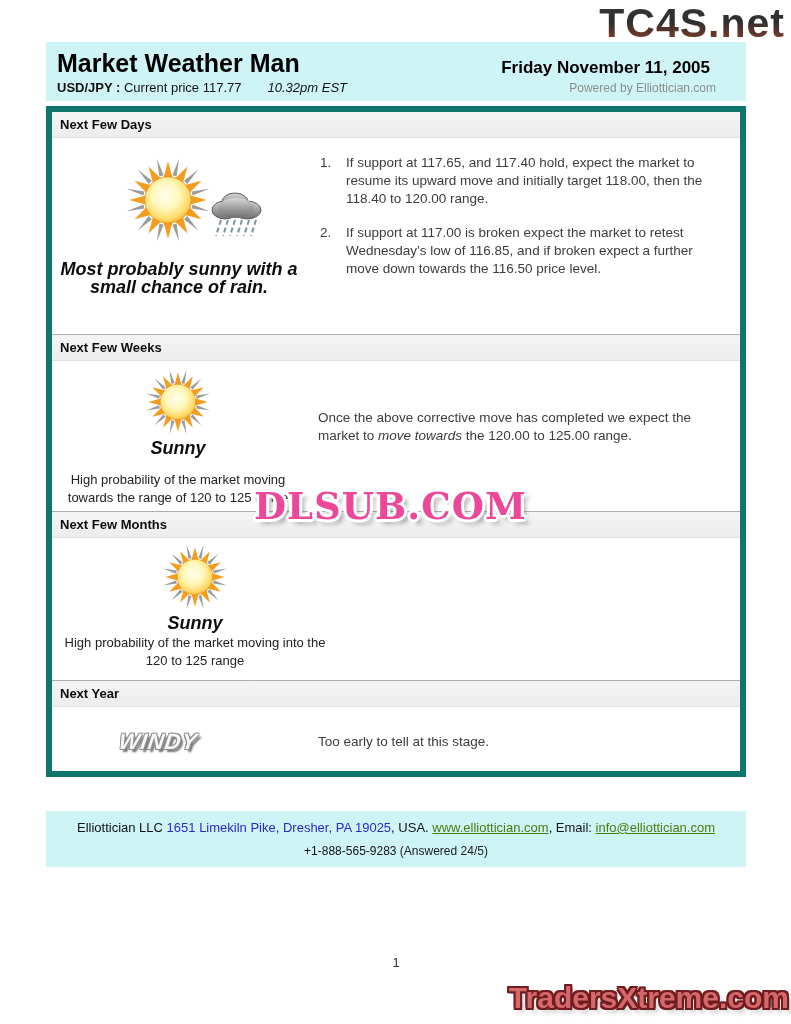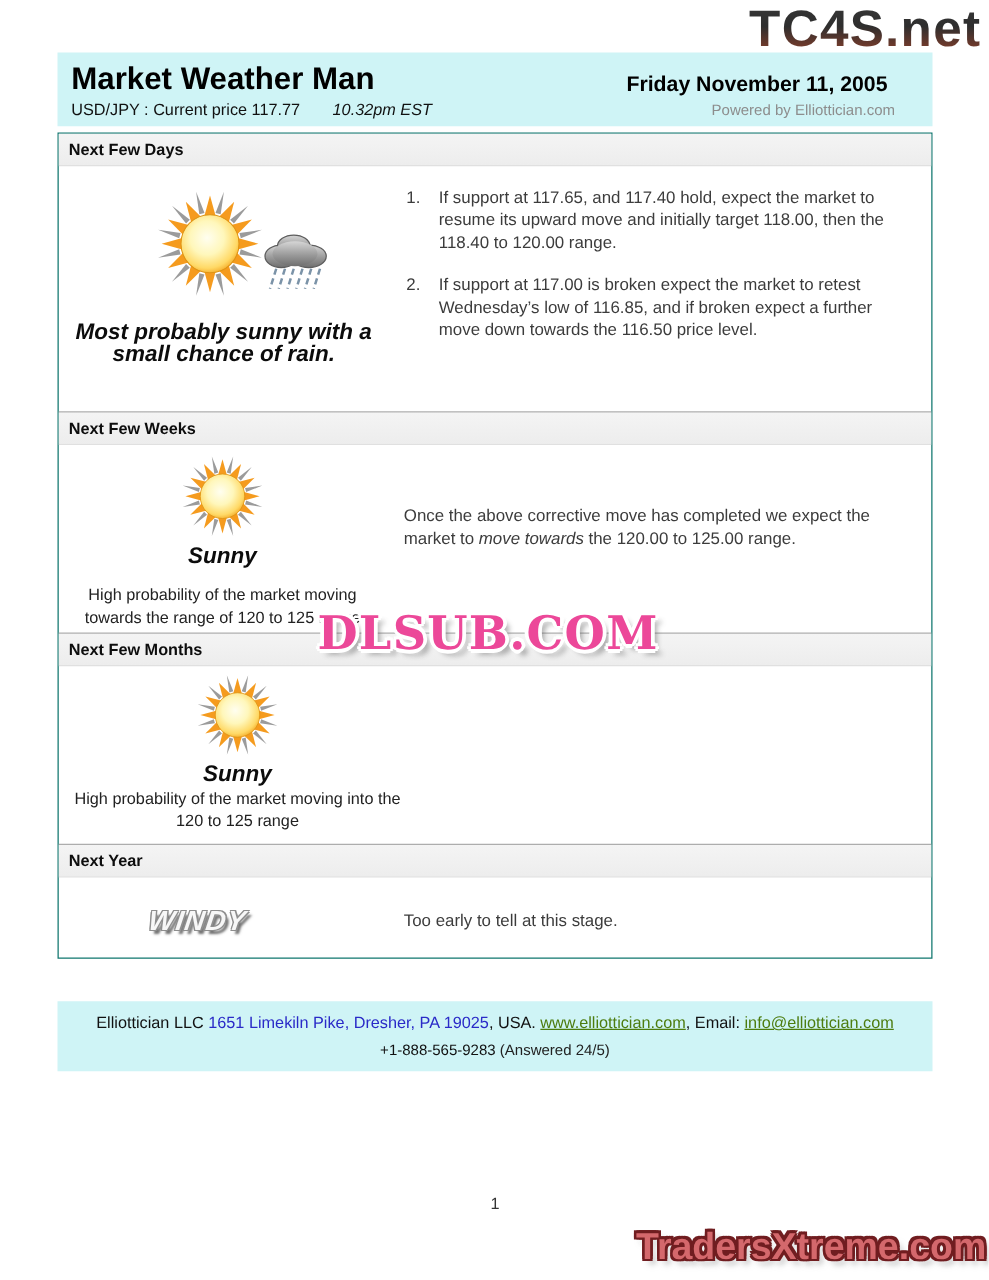--- a/index.html
+++ b/index.html
@@ -16,26 +16,26 @@
   .content { position:absolute; left:46px; top:42px; width:700px; }
 
   
   .band { background:#cff4f6; }
   .hdr { padding:7px 0 6px 11px; }
   .hdr-row1 { display:flex; justify-content:space-between; align-items:flex-end; }
   .title { font-size:25px; font-weight:bold; color:#000; }
   .date { font-size:17px; font-weight:bold; color:#000; padding-right:36px; }
   .hdr-row2 { display:flex; justify-content:space-between; align-items:baseline; margin-top:2px; }
   .pairline { font-size:13px; color:#111; }
-  .pairline b { font-weight:normal; }
+  .pairline b { font-weight:bold; }
   .timetext { font-style:italic; margin-left:26px; }
   .powered { font-size:12px; color:#8d8d8d; padding-right:30px; }
 
   
-  .wtable { margin-top:5px; border:1px solid #0f766e; background:#fff; }
+  .wtable { margin-top:5px; border:6px solid #0f766e; background:#fff; }
   .sec-hdr { background:linear-gradient(180deg,#f4f4f4,#ededed); border-bottom:1px solid #e0e0e0;
              padding:5px 8px; font-size:13px; font-weight:bold; color:#0d0d0d; }
   .sec-hdr + .sec-body { border-top:0; }
   .sec-hdr.not-first { border-top:1px solid #adadad; }
   .sec-body { display:flex; }
   .col-left { width:286px; text-align:center; }
   .col-right { flex:1; padding-left:14px; padding-right:18px; font-size:13.5px; color:#3c3c3c; line-height:18px; }
 
   .body-days { height:196px; }
   .body-weeks { height:150px; }

